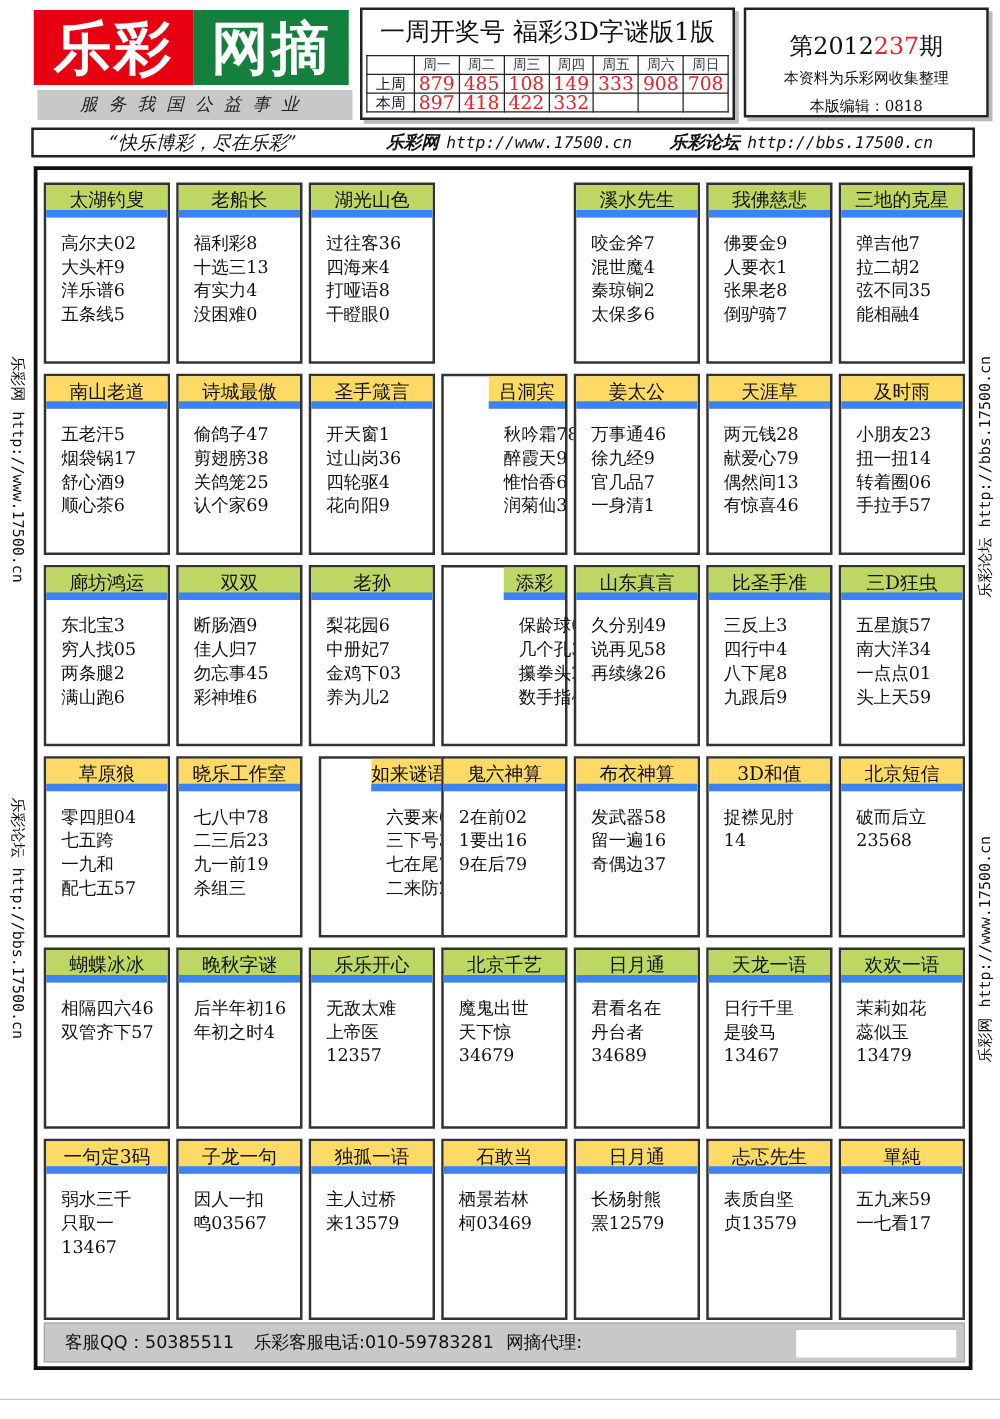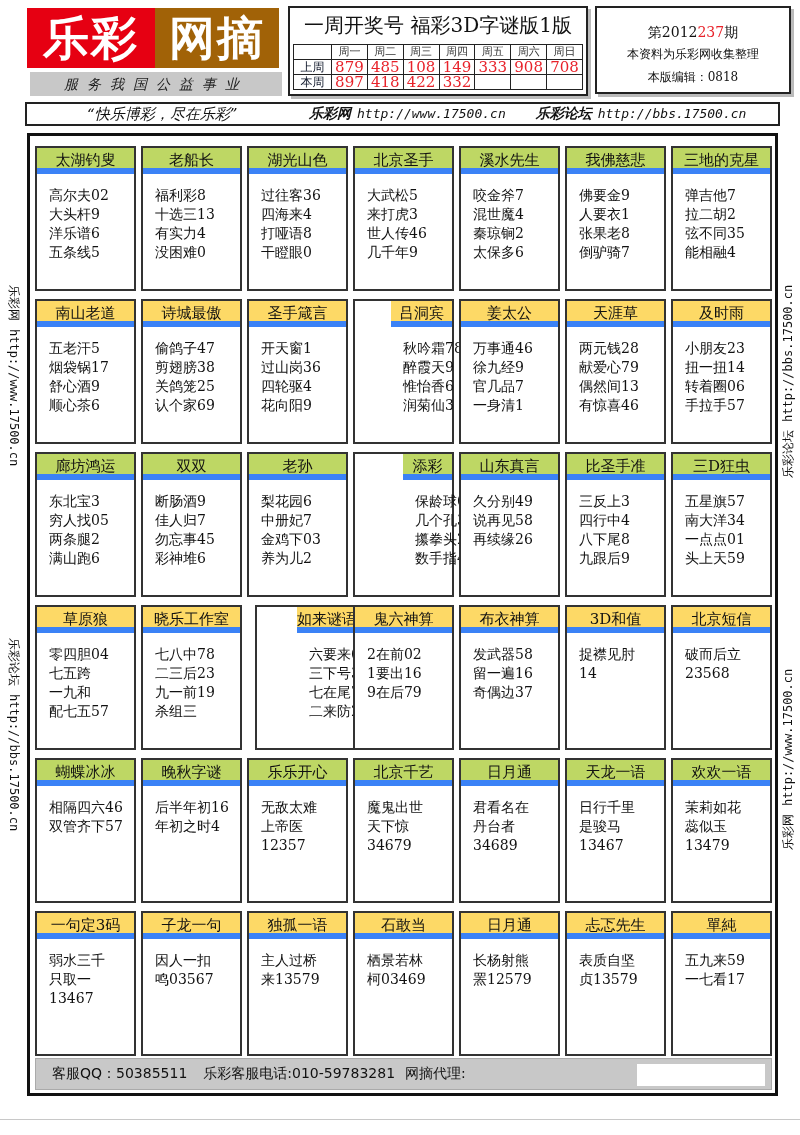--- a/index.html
+++ b/index.html
@@ -4,35 +4,35 @@
 <style>
   * { box-sizing: border-box; margin: 0; padding: 0; }
   html, body { width: 800px; height: 1135px; background: #ffffff; overflow: hidden; }
   body { position: relative; font-family: "DejaVu Serif", "Liberation Serif", serif; color: #111; }
 
   .page-border { position: absolute; left: 0; top: 0; width: 800px; height: 1120px; border-bottom: 1px solid #c8c8c8; }
 
   
   .logo { position: absolute; left: 27px; top: 8px; width: 252px; height: 60px; display: flex; }
   .logo-red { width: 128px; height: 60px; background: #e60012; color: #fff; font-family: "DejaVu Sans", sans-serif; font-weight: bold; font-size: 46px; line-height: 60px; letter-spacing: 2px; text-align: center; }
-  .logo-black { width: 124px; height: 60px; background: #a16207; color: #fff; font-family: "DejaVu Sans", sans-serif; font-weight: bold; font-size: 46px; line-height: 60px; letter-spacing: 2px; text-align: center; }
+  .logo-black { width: 124px; height: 60px; background: #15803d; color: #fff; font-family: "DejaVu Sans", sans-serif; font-weight: bold; font-size: 46px; line-height: 60px; letter-spacing: 2px; text-align: center; }
   .logo-slogan { position: absolute; left: 30px; top: 72px; width: 252px; height: 24px; background: #c8c8c8; color: #222; font-style: italic; font-size: 14px; line-height: 24px; text-align: center; letter-spacing: 9px; }
 
   
   .weekly { position: absolute; left: 288px; top: 6px; width: 300px; height: 90px; border: 2px solid #222; background: #fff; box-shadow: 3px 3px 0 #bbb; }
   .weekly-title { font-size: 20px; text-align: center; height: 34px; line-height: 34px; white-space: nowrap; }
   .weekly table { position: absolute; left: 3px; top: 36px; width: 290px; border-collapse: collapse; }
   .weekly td { border: 1px solid #222; font-size: 12px; text-align: center; height: 15px; line-height: 14px; padding: 0; }
   .weekly td.day { color: #333; font-size: 11px; }
   .weekly td.rowlabel { color: #0f172a; width: 38px; font-size: 12px; }
   .weekly td.num { color: #e8222a; font-size: 15px; }
 
   
   .issue { position: absolute; left: 595px; top: 6px; width: 196px; height: 88px; border: 2px solid #222; background: #fff; box-shadow: 3px 3px 0 #bbb; text-align: center; }
-  .issue-line1 { margin-top: 16px; font-size: 14px; }
+  .issue-line1 { margin-top: 16px; font-size: 19px; }
   .issue-line1 .red { color: #e8222a; }
   .issue-line2 { font-size: 12px; margin-top: 4px; }
   .issue-line3 { font-size: 12px; margin-top: 6px; }
 
   
   .banner { position: absolute; left: 25px; top: 102px; width: 755px; height: 24px; border: 2px solid #222; display: flex; align-items: center; font-style: italic; white-space: nowrap; }
   .banner .motto { font-size: 15px; margin-left: 60px; width: 220px; }
   .banner .site { font-family: "DejaVu Sans Mono", monospace; font-size: 13px; margin-left: 2px; }
   .banner .site b { font-family: "DejaVu Sans", sans-serif; font-size: 14px; font-weight: bold; margin-right: 6px; }
   .banner .gap { width: 28px; }
@@ -148,29 +148,20 @@
         </div>
         <div class="card" style="left: 212px;">
           <div class="card-head head-green">湖光山色</div>
           <div class="card-body">
             <div>过往客36</div>
             <div>四海来4</div>
             <div>打哑语8</div>
             <div>干瞪眼0</div>
           </div>
         </div>
-        <div class="card" style="left: 318px;">
-          <div class="card-head head-green">北京圣手</div>
-          <div class="card-body">
-            <div>大武松5</div>
-            <div>来打虎3</div>
-            <div>世人传46</div>
-            <div>几千年9</div>
-          </div>
-        </div>
         <div class="card" style="left: 424px;">
           <div class="card-head head-green">溪水先生</div>
           <div class="card-body">
             <div>咬金斧7</div>
             <div>混世魔4</div>
             <div>秦琼锏2</div>
             <div>太保多6</div>
           </div>
         </div>
         <div class="card" style="left: 530px;">

